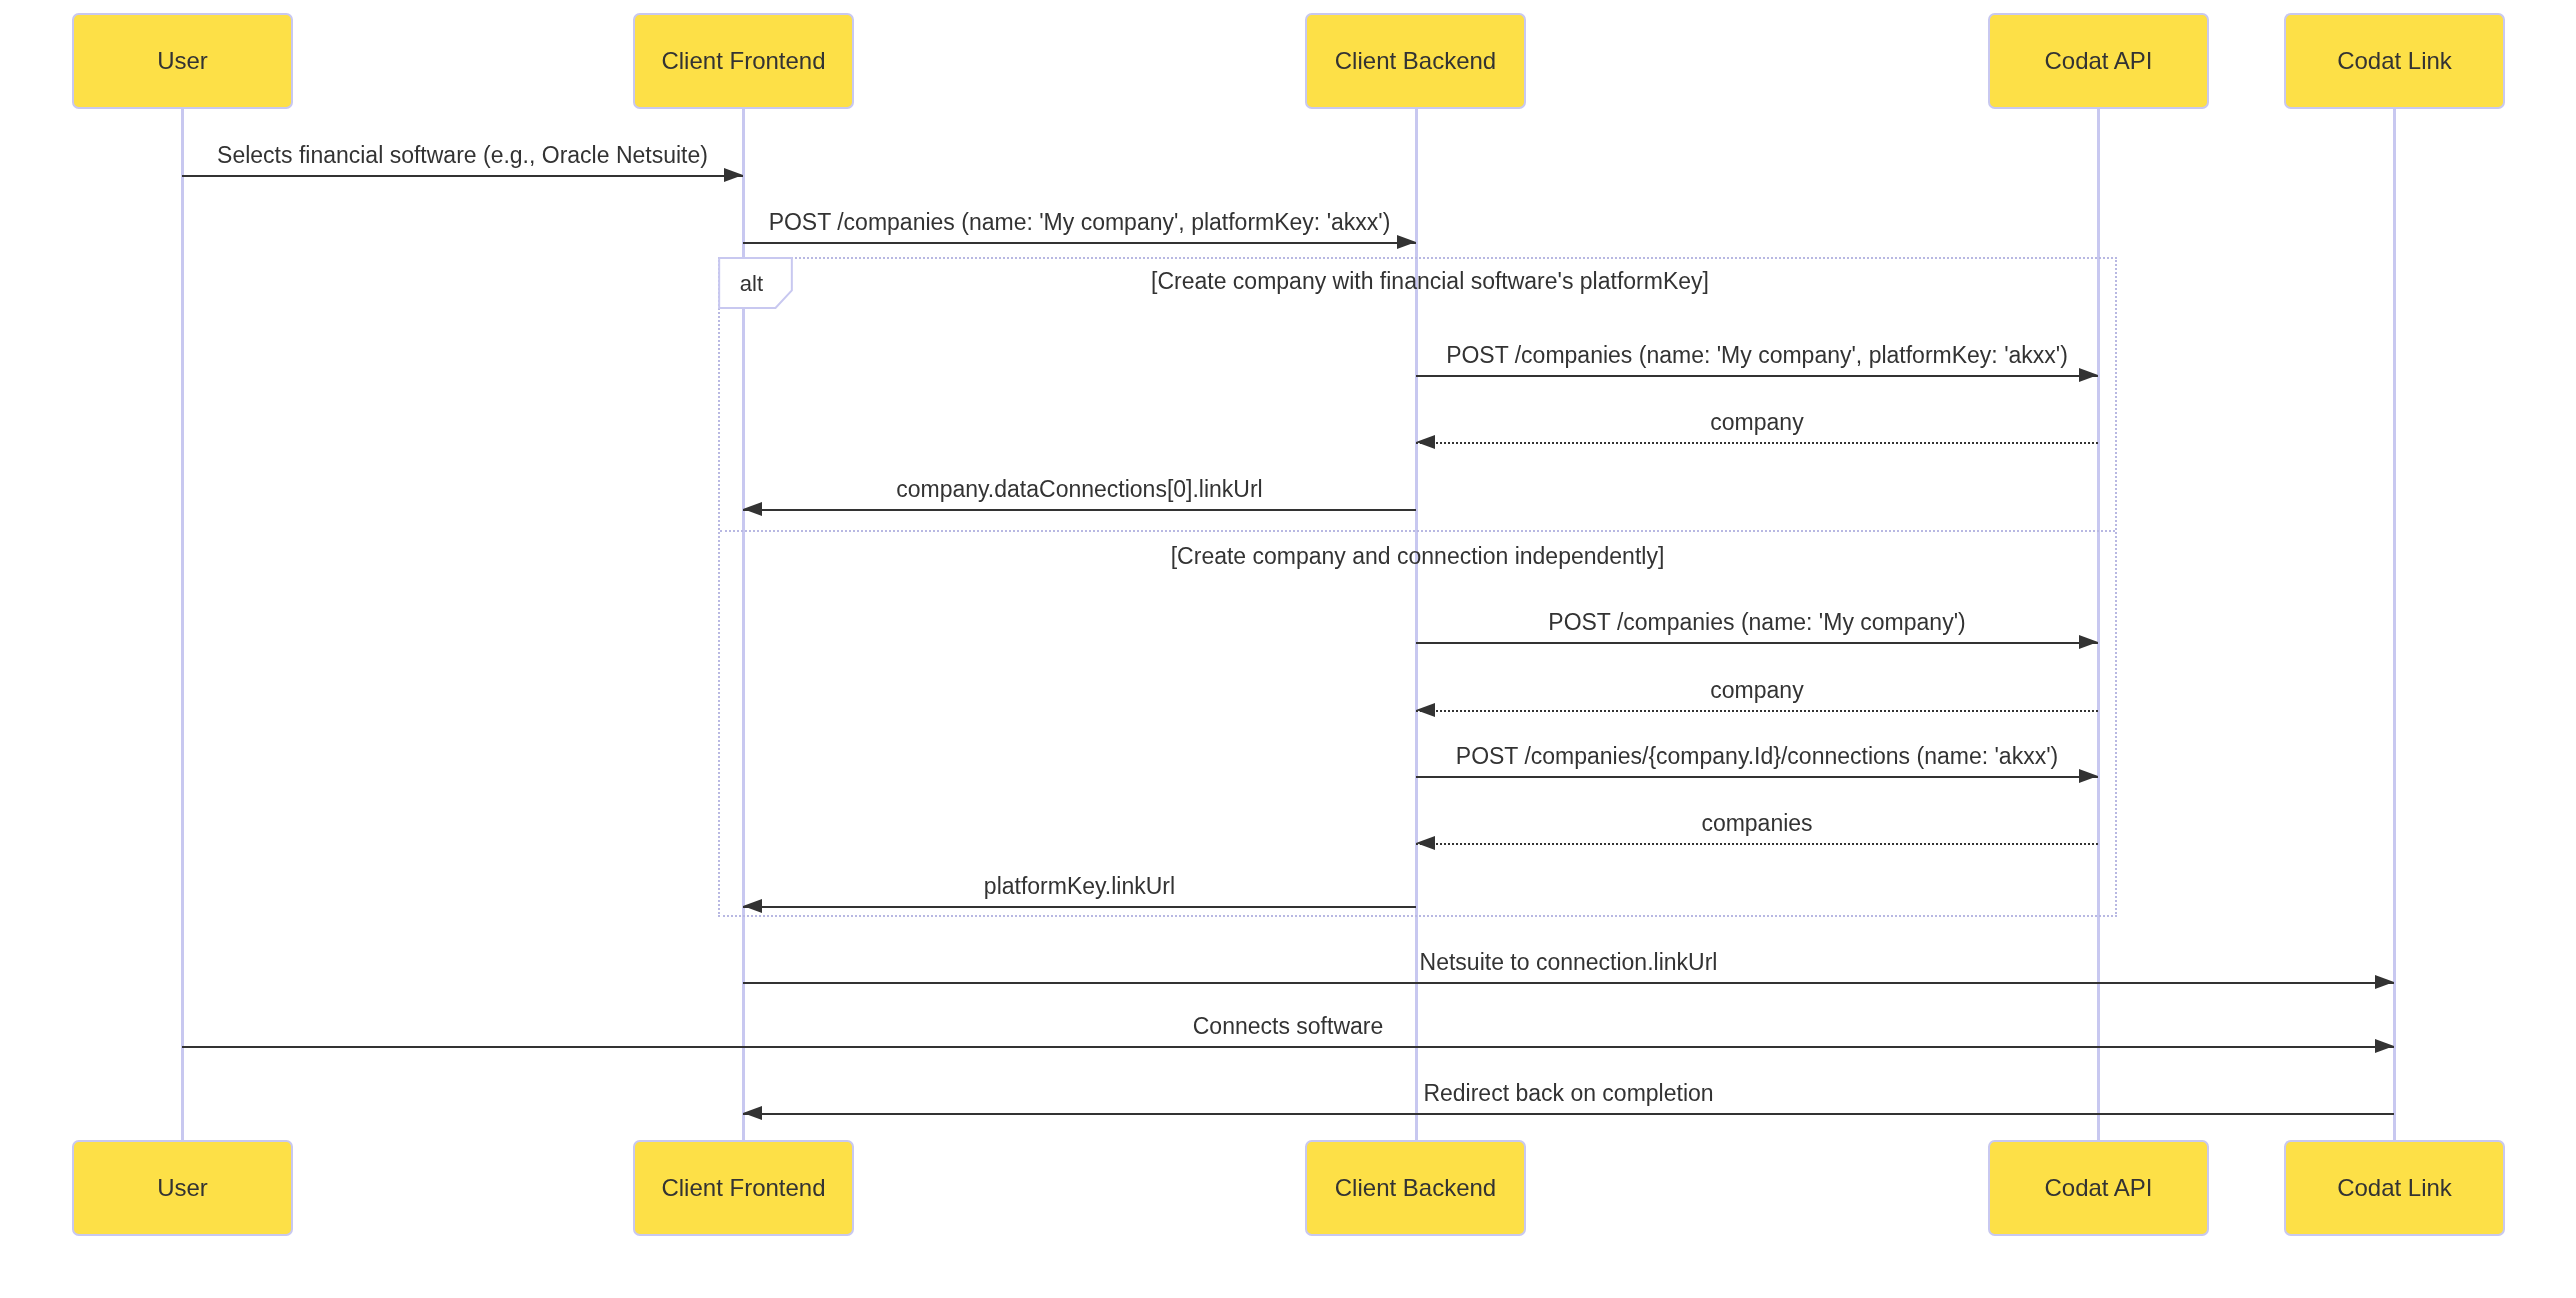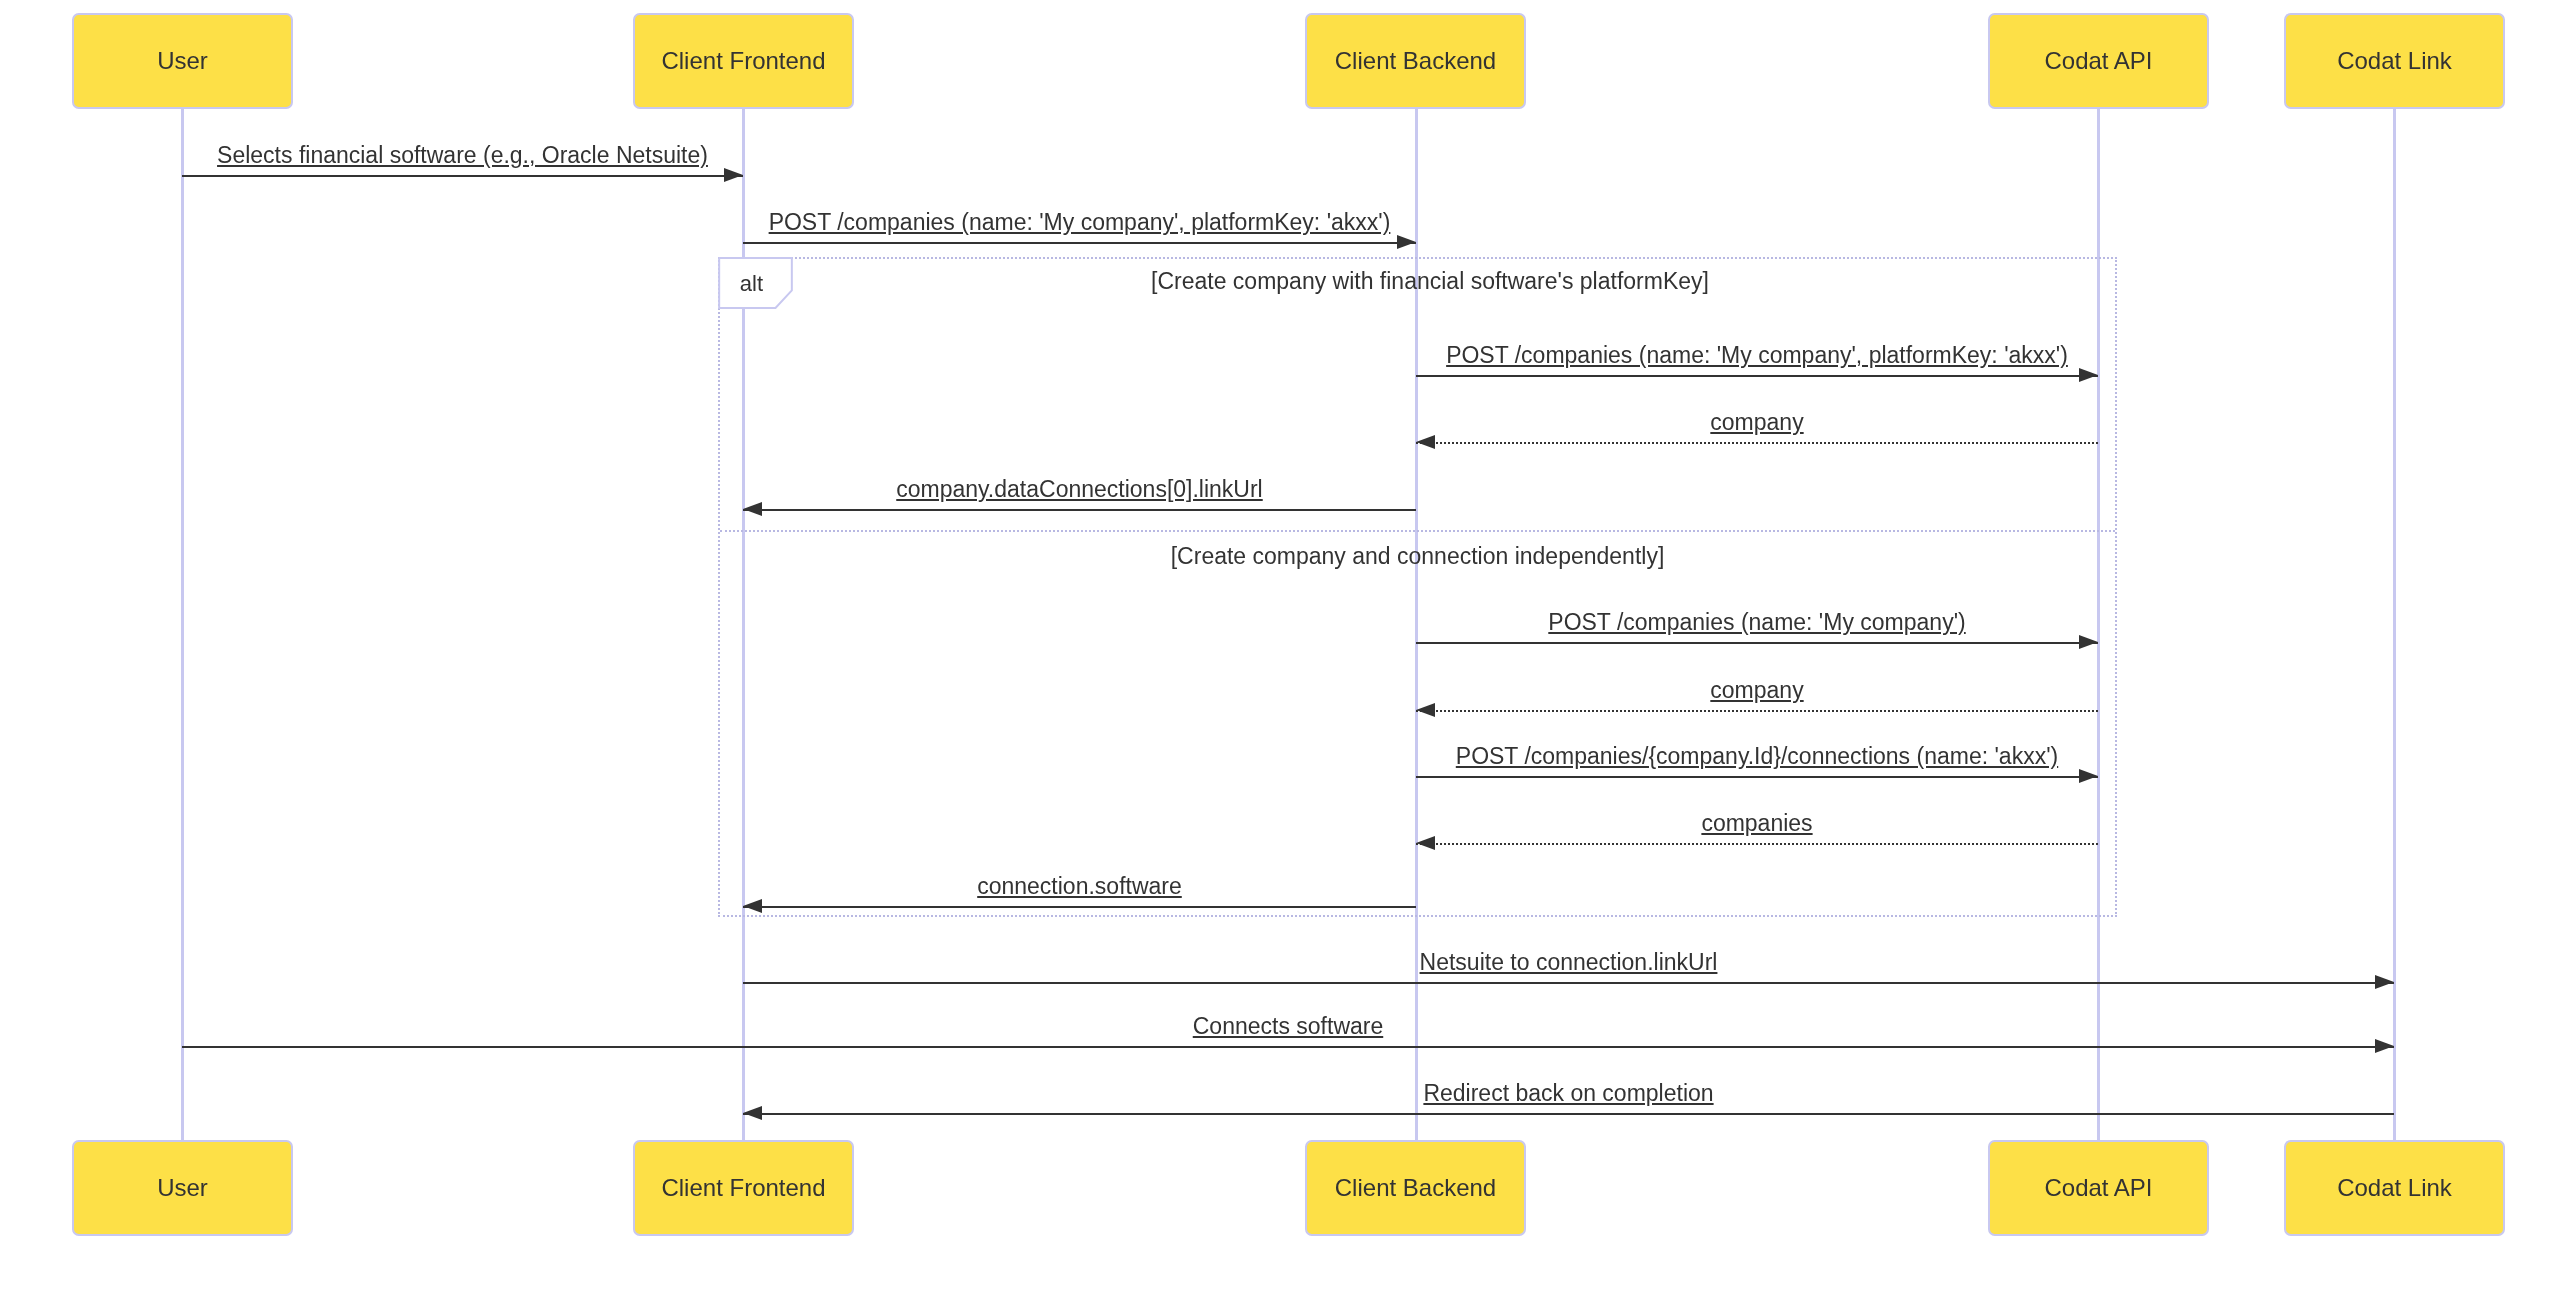--- a/index.html
+++ b/index.html
@@ -52,21 +52,20 @@
   .msg-text {
     position: absolute;
     left: 0; right: 0;
     top: 0;
     height: 29.5px;
     line-height: 29.5px;
     text-align: center;
     font-size: 23px;
     color: #333333;
     white-space: nowrap;
-    text-decoration: underline;
   }
   .msg-line {
     position: absolute;
     left: 0; right: 0;
     top: 34px;
     height: 0;
     border-top: 2.7px solid #333333;
   }
   .msg-line.dotted {
     border-top-style: dotted;
@@ -236,21 +235,21 @@
   </div>
 
   <div class="msg" style="left:1416px;top:809px;width:682px">
     <div class="msg-text">companies</div>
     <div class="msg-line dotted">
         <span class="arrowhead left"></span>
       </div>
   </div>
 
   <div class="msg" style="left:743px;top:872px;width:673px">
-    <div class="msg-text">connection.software</div>
+    <div class="msg-text">platformKey.linkUrl</div>
     <div class="msg-line solid">
         <span class="arrowhead left"></span>
       </div>
   </div>
 
   <div class="msg" style="left:743px;top:948px;width:1651px">
     <div class="msg-text">Netsuite to connection.linkUrl</div>
     <div class="msg-line solid">
         <span class="arrowhead right"></span>
       </div>

